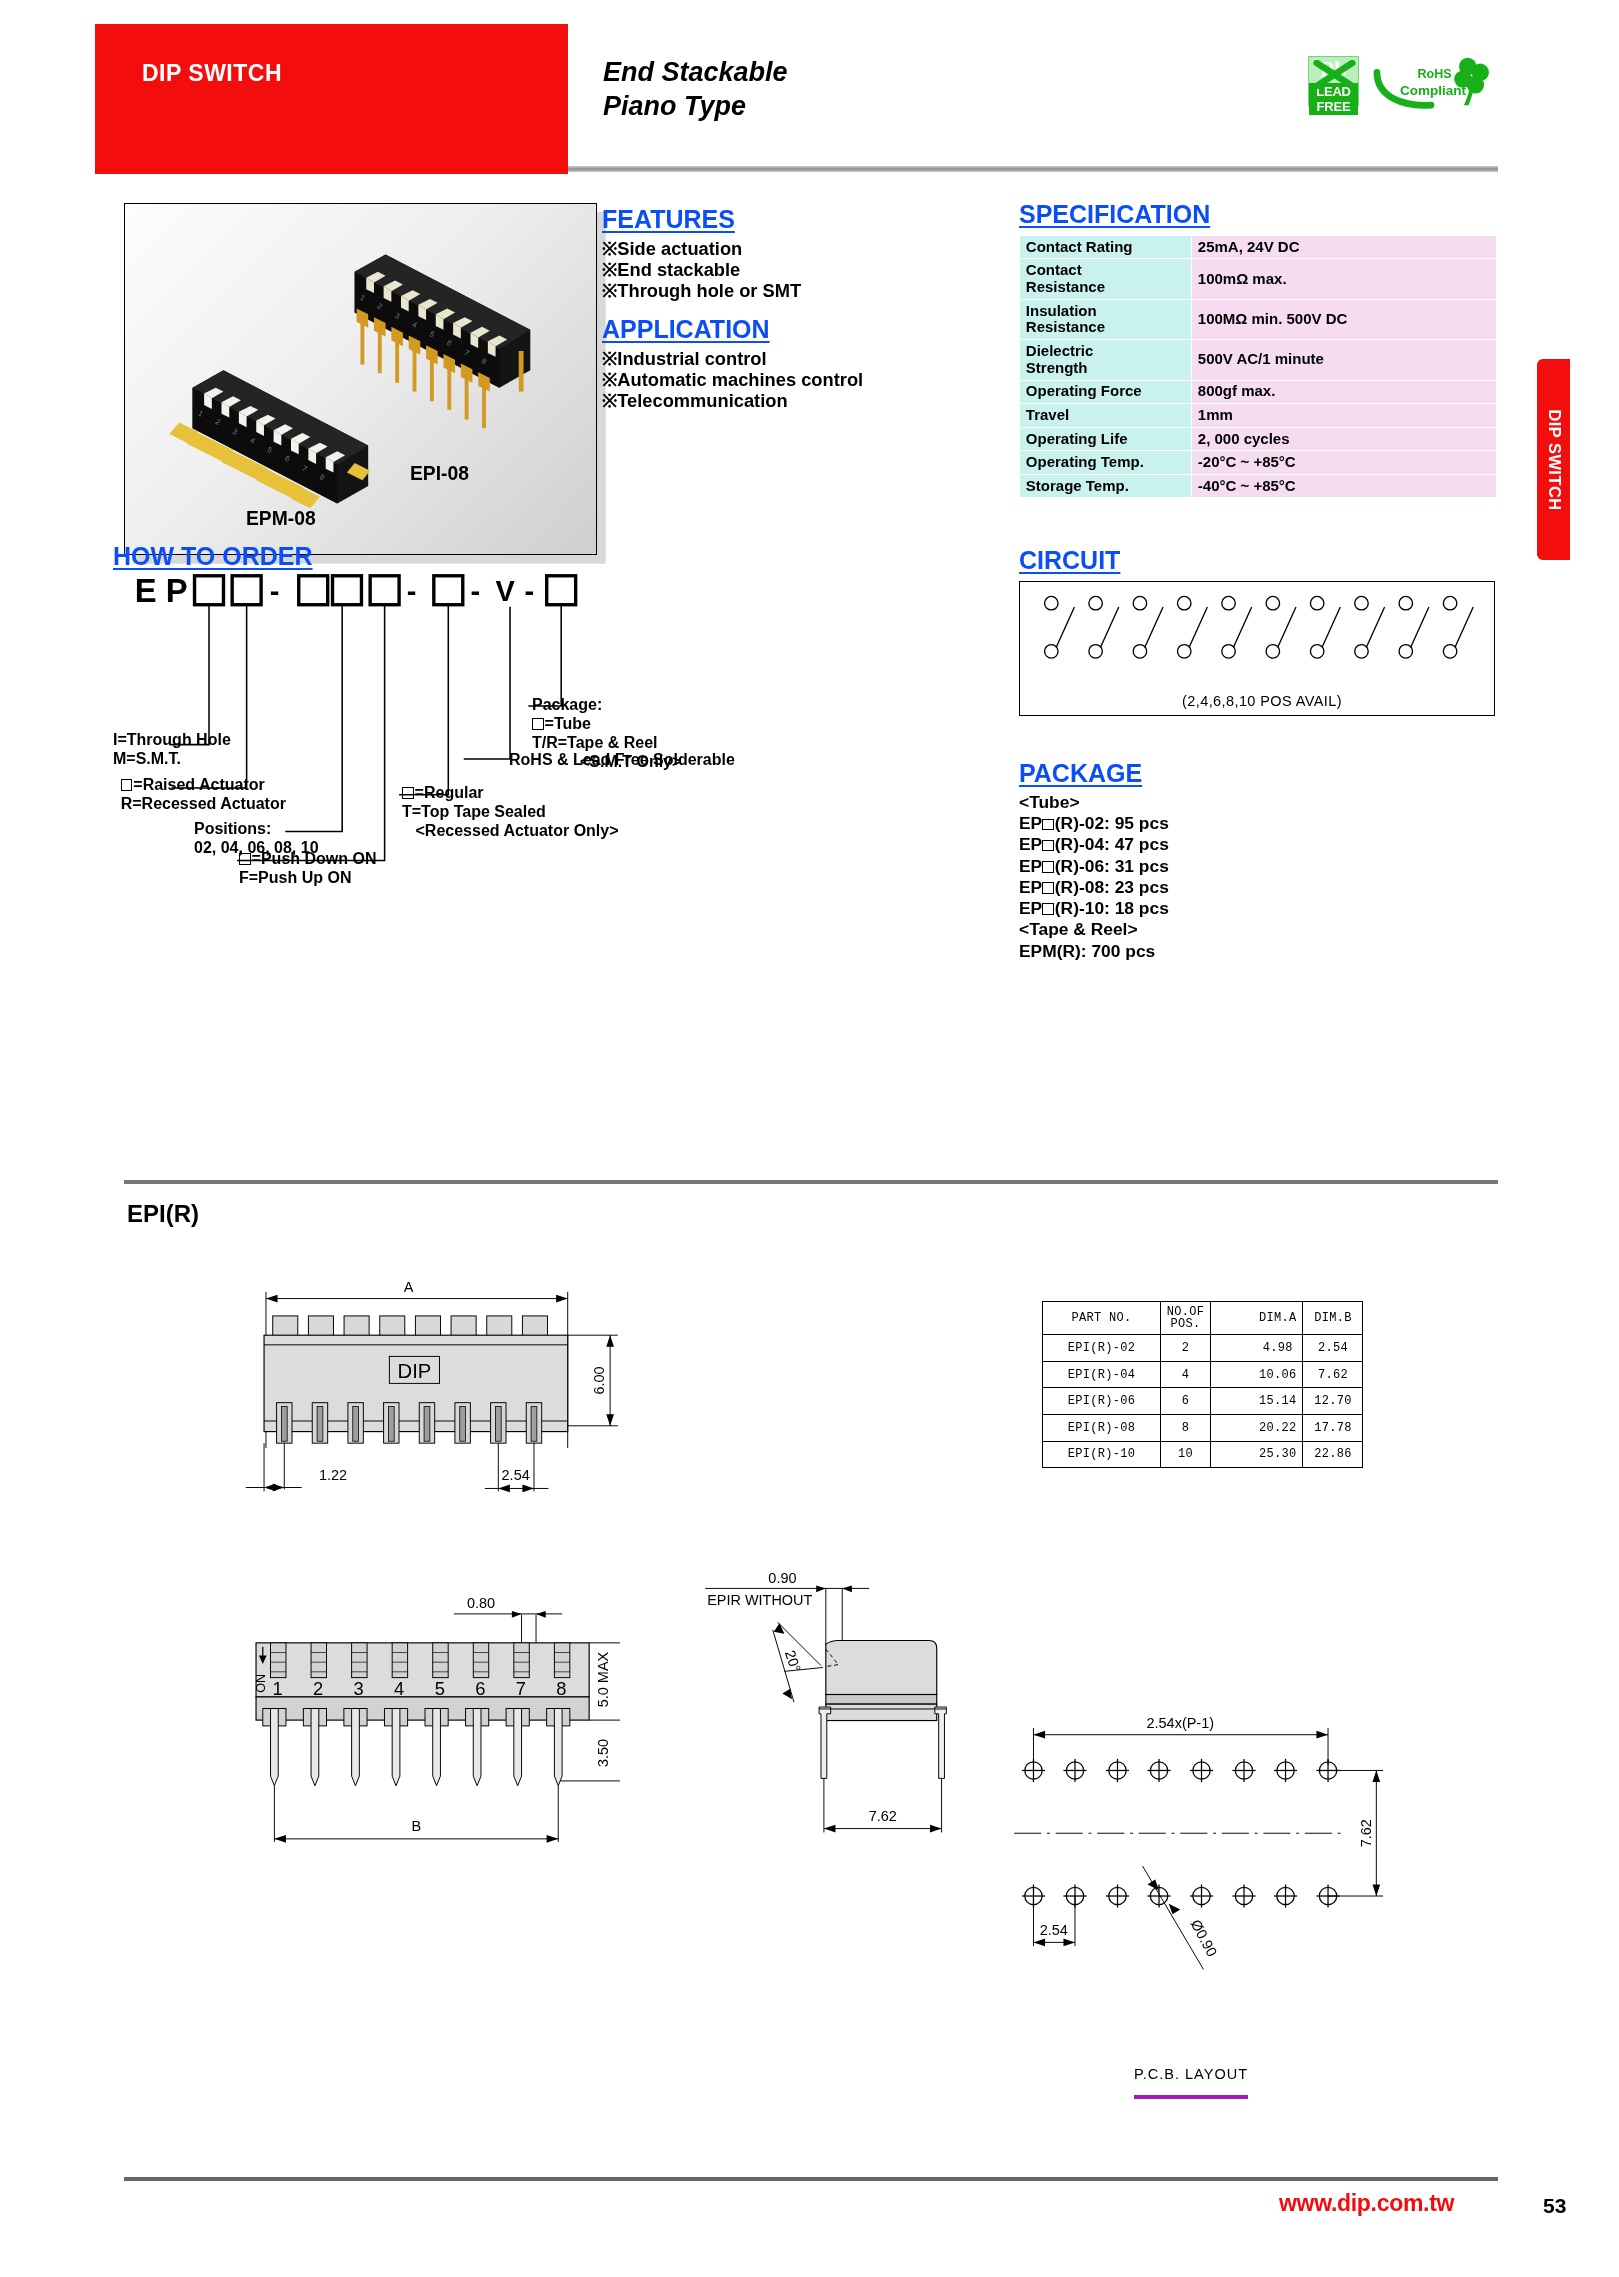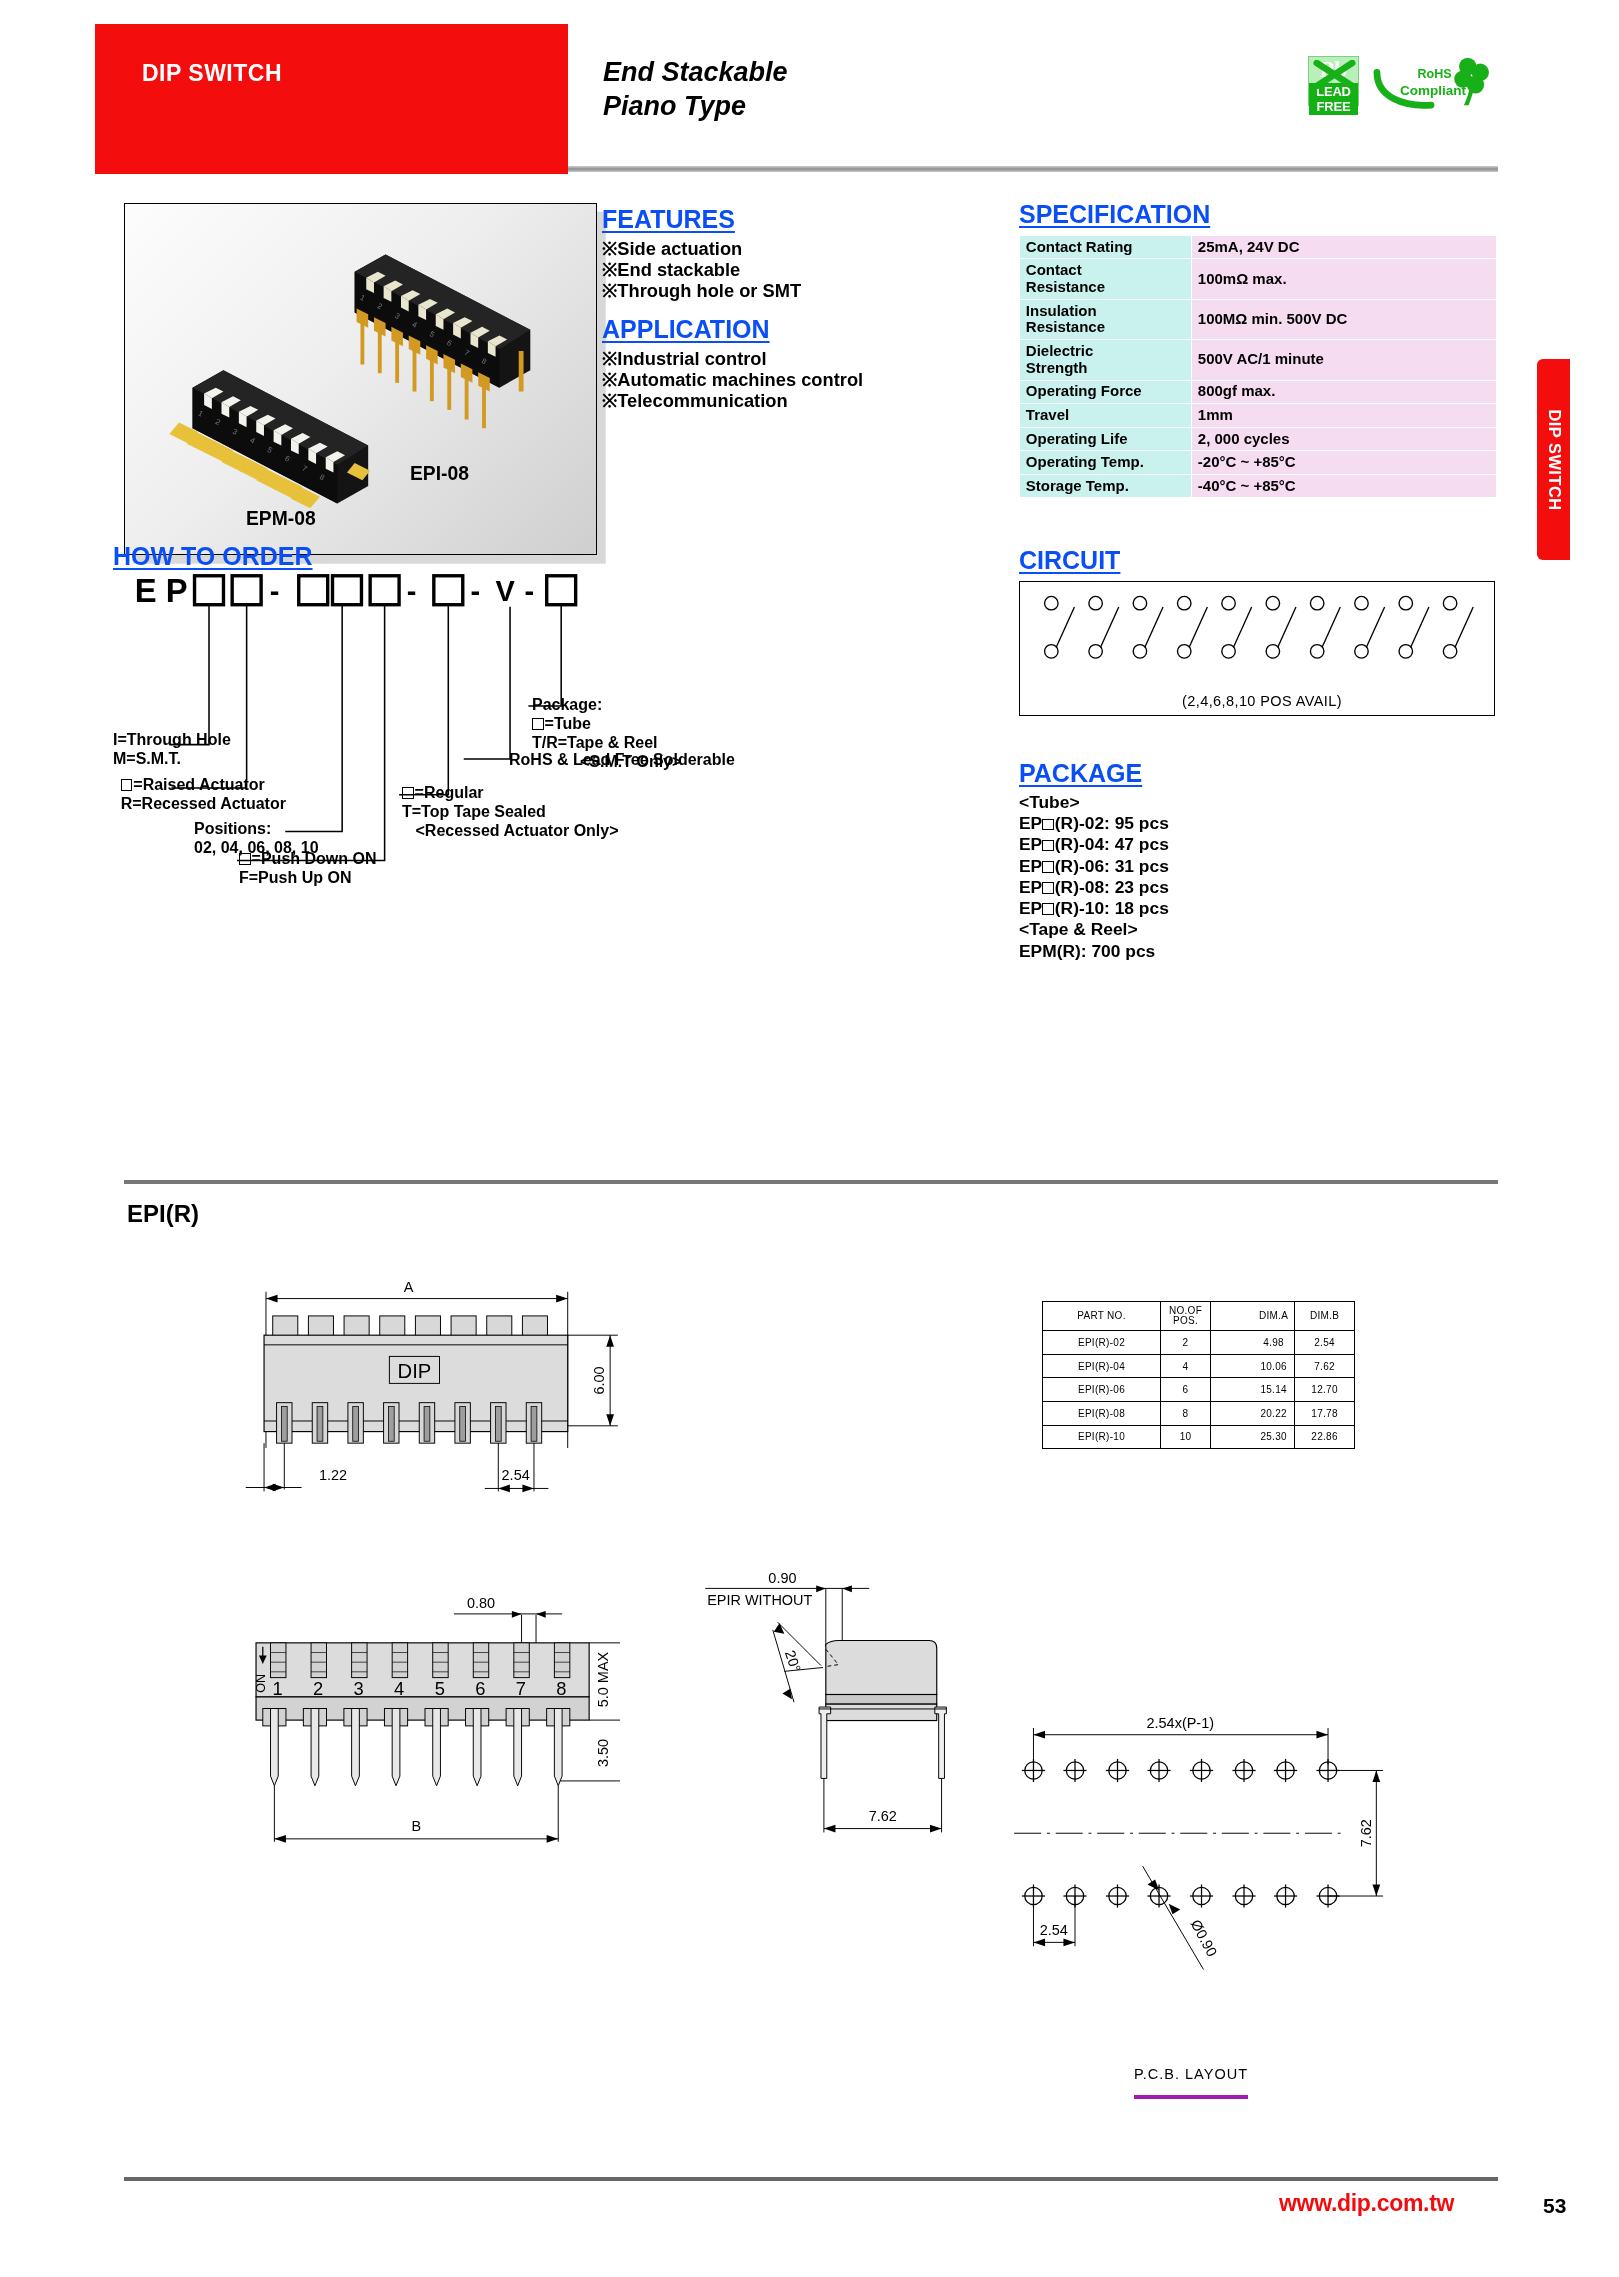--- a/index.html
+++ b/index.html
@@ -152,22 +152,22 @@
   .dwg { position: absolute; }
   .dim-txt {
     font-family: "Liberation Sans", sans-serif; font-size: 15px; fill: #000;
   }
 
   
   #dim-table-wrap { position: absolute; left: 1042px; top: 1301px; }
   #dim-table { border-collapse: collapse; }
   #dim-table th, #dim-table td {
     border: 1.4px solid #000; font-weight: normal;
-    font-size: 10px; text-align: center; color: #000;
-    font-family: Liberation Sans, sans-serif; letter-spacing: 0.3px;
+    font-size: 12px; text-align: center; color: #000;
+    font-family: Liberation Mono, monospace; letter-spacing: 0.3px;
   }
   #dim-table th { padding: 3.9px 5.8px; line-height: 1.02; }
   #dim-table td { padding: 5.8px 5.8px; }
   #dim-table th.c0, #dim-table td.c0 { width: 118px; }
   #dim-table th.c1, #dim-table td.c1 { width: 50px; }
   #dim-table th.c2, #dim-table td.c2 { width: 60px; padding-left: 48px; }
   #dim-table th.c3, #dim-table td.c3 { width: 60px; }
 
   #pcb-caption {
     position: absolute; left: 1134px; top: 2066px;

